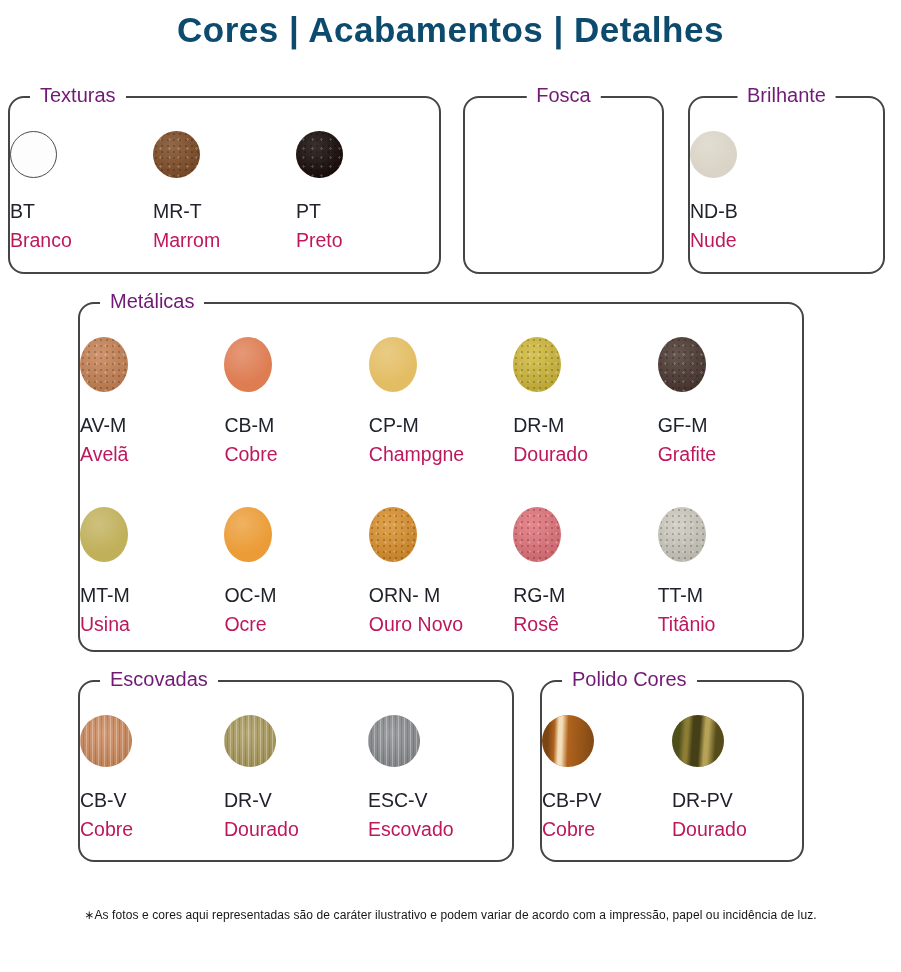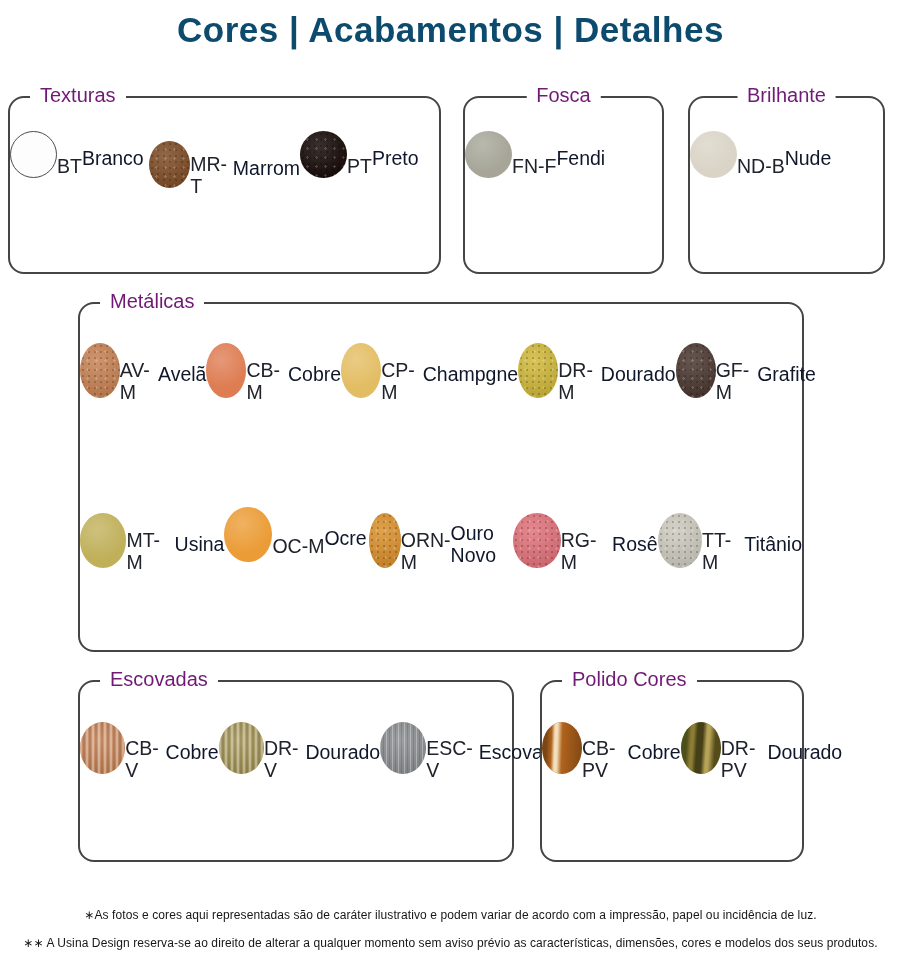--- a/index.html
+++ b/index.html
@@ -16,21 +16,21 @@
     position:absolute;border:2px solid #454545;border-radius:16px;background:#fff;
   }
   .group-label{
     position:absolute;top:-14px;background:#ffffff;padding:0 10px;
     font-size:20px;color:#701a75;white-space:nowrap;
   }
   .label-left{left:20px;}
   .label-center{left:50%;transform:translateX(-50%);}
   .cells{display:flex;justify-content:space-around;align-items:flex-start;width:100%;}
   .cell{
-    display:flex;align-items:center;
+    display:flex;flex-direction:column;
     padding-top:33px;flex:1;
   }
   .row2 .cell{padding-top:30px;}
   .swatch{
     position:relative;width:47px;height:47px;border-radius:50%;
     box-sizing:border-box;overflow:hidden;
   }
   .swatch.oval{width:48px;height:55px;}
   .swatch.big{width:52px;height:52px;}
   .swatch.outlined{border:1.5px solid #4b4b4b;}
@@ -55,21 +55,21 @@
       rgba(255,244,214,.85) 32% 38%, rgba(255,255,255,0) 50%,
       rgba(0,0,0,.10) 68%, rgba(0,0,0,.28) 100%);
   }
   .fx-polish-gold::after{
     background:linear-gradient(94deg,
       rgba(40,60,20,.45) 0 16%, rgba(190,170,80,.40) 26% 31%,
       rgba(20,25,10,.45) 40% 52%, rgba(255,230,140,.50) 62% 68%,
       rgba(40,40,15,.35) 82% 100%);
   }
   .code{margin-top:22px;font-size:19.5px;color:#20232b;line-height:22px;}
-  .name{margin-top:7px;font-size:19.5px;color:#0f172a;line-height:22px;}
+  .name{margin-top:7px;font-size:19.5px;color:#be185d;line-height:22px;}
   
   .box-texturas{left:8px;top:96px;width:429px;height:174px;}
   .box-fosca{left:463px;top:96px;width:197px;height:174px;}
   .box-brilhante{left:688px;top:96px;width:193px;height:174px;}
   .box-metalicas{left:78px;top:302px;width:722px;height:346px;}
   .box-escovadas{left:78px;top:680px;width:432px;height:178px;}
   .box-polido{left:540px;top:680px;width:260px;height:178px;}
   .metal-row{height:173px;}
   .footnotes{position:absolute;left:0;right:0;top:901px;text-align:center;color:#161616;}
   .footnotes p{margin:0;font-size:12px;line-height:28px;letter-spacing:.1px;}
@@ -97,27 +97,20 @@
       <div class="cell">
         <div class="swatch fx-speckle" style="background-color: rgb(26, 14, 11);"></div>
         <div class="code">PT</div>
         <div class="name">Preto</div>
       </div>
     </div>
   </div>
 
   <div class="group box-fosca">
     <span class="group-label label-center">Fosca</span>
-    <div class="cells">
-      <div class="cell">
-        <div class="swatch fx-soft" style="background-color: rgb(166, 165, 152);"></div>
-        <div class="code">FN-F</div>
-        <div class="name">Fendi</div>
-      </div>
-    </div>
   </div>
 
   <div class="group box-brilhante">
     <span class="group-label label-center">Brilhante</span>
     <div class="cells">
       <div class="cell">
         <div class="swatch fx-soft" style="background-color: rgb(217, 212, 198);"></div>
         <div class="code">ND-B</div>
         <div class="name">Nude</div>
       </div>
@@ -214,16 +207,15 @@
       <div class="cell">
         <div class="swatch big fx-polish-gold" style="background-color: rgb(109, 95, 34);"></div>
         <div class="code">DR-PV</div>
         <div class="name">Dourado</div>
       </div>
     </div>
   </div>
 
   <div class="footnotes">
     <p>∗As fotos e cores aqui representadas são de caráter ilustrativo e podem variar de acordo com a impressão, papel ou incidência de luz.</p>
-    <p>∗∗ A Usina Design reserva-se ao direito de alterar a qualquer momento sem aviso prévio as características, dimensões, cores e modelos dos seus produtos.</p>
   </div>
 
 </div>
 
 </body></html>

